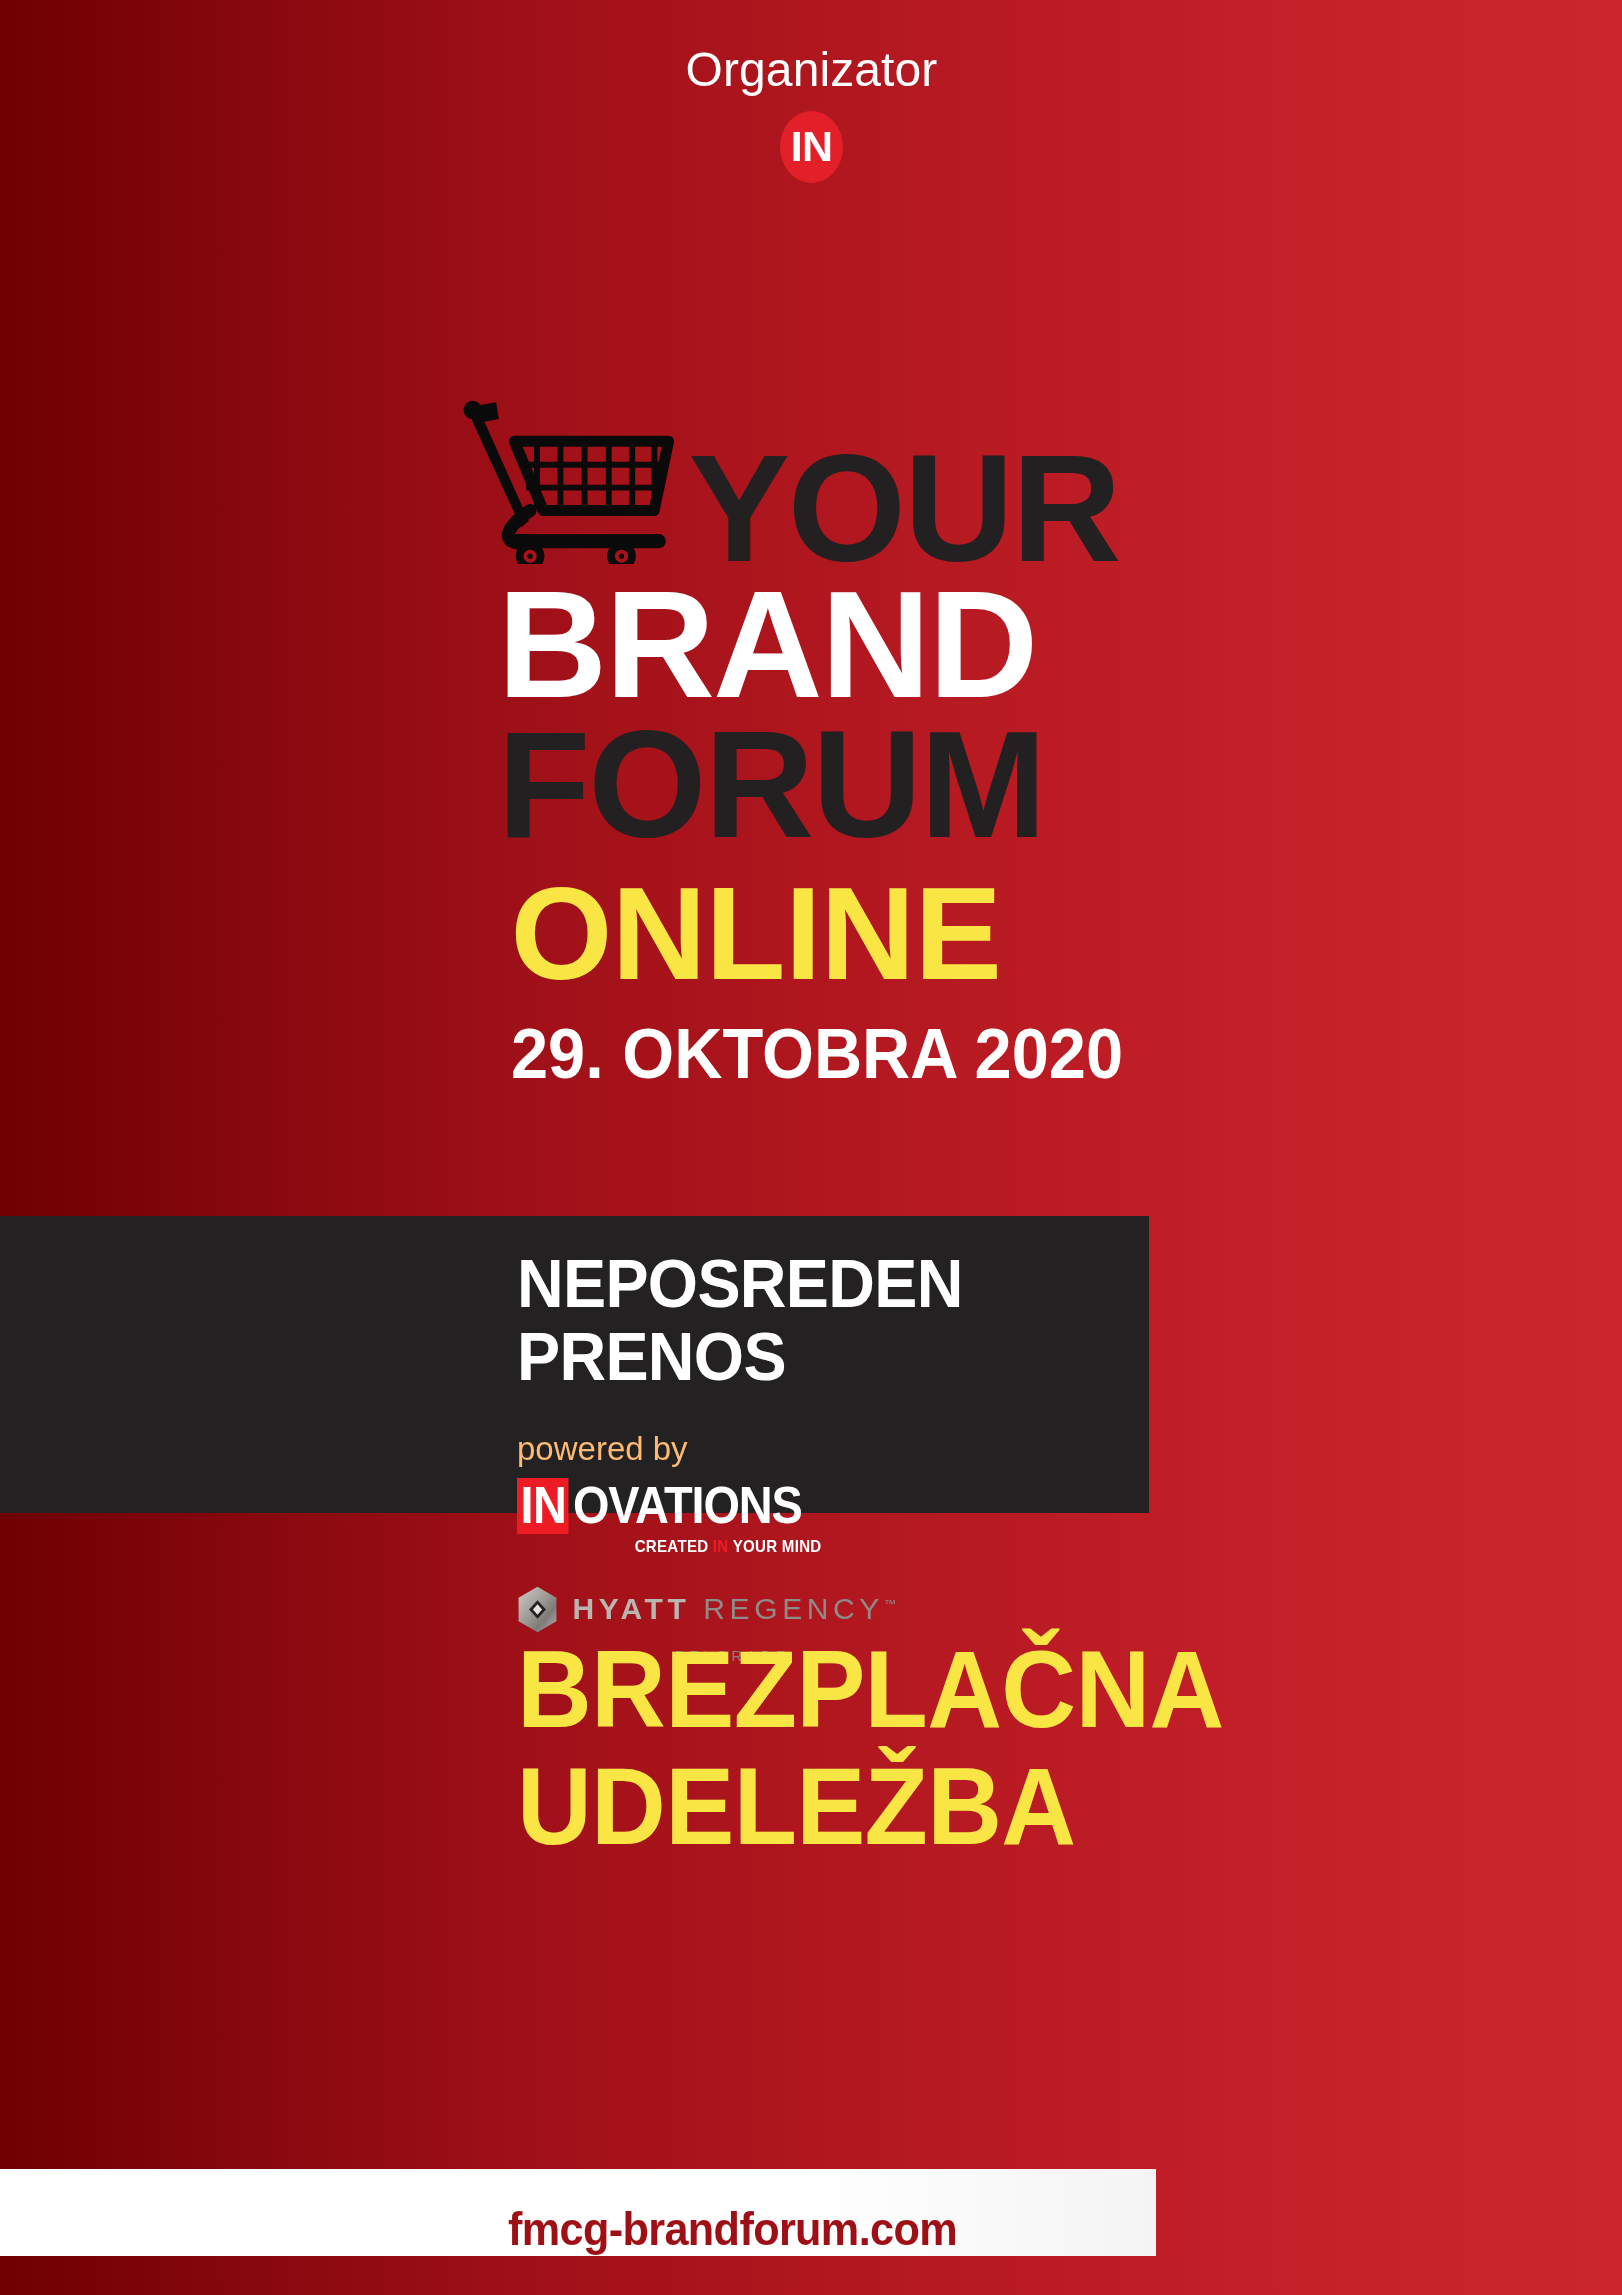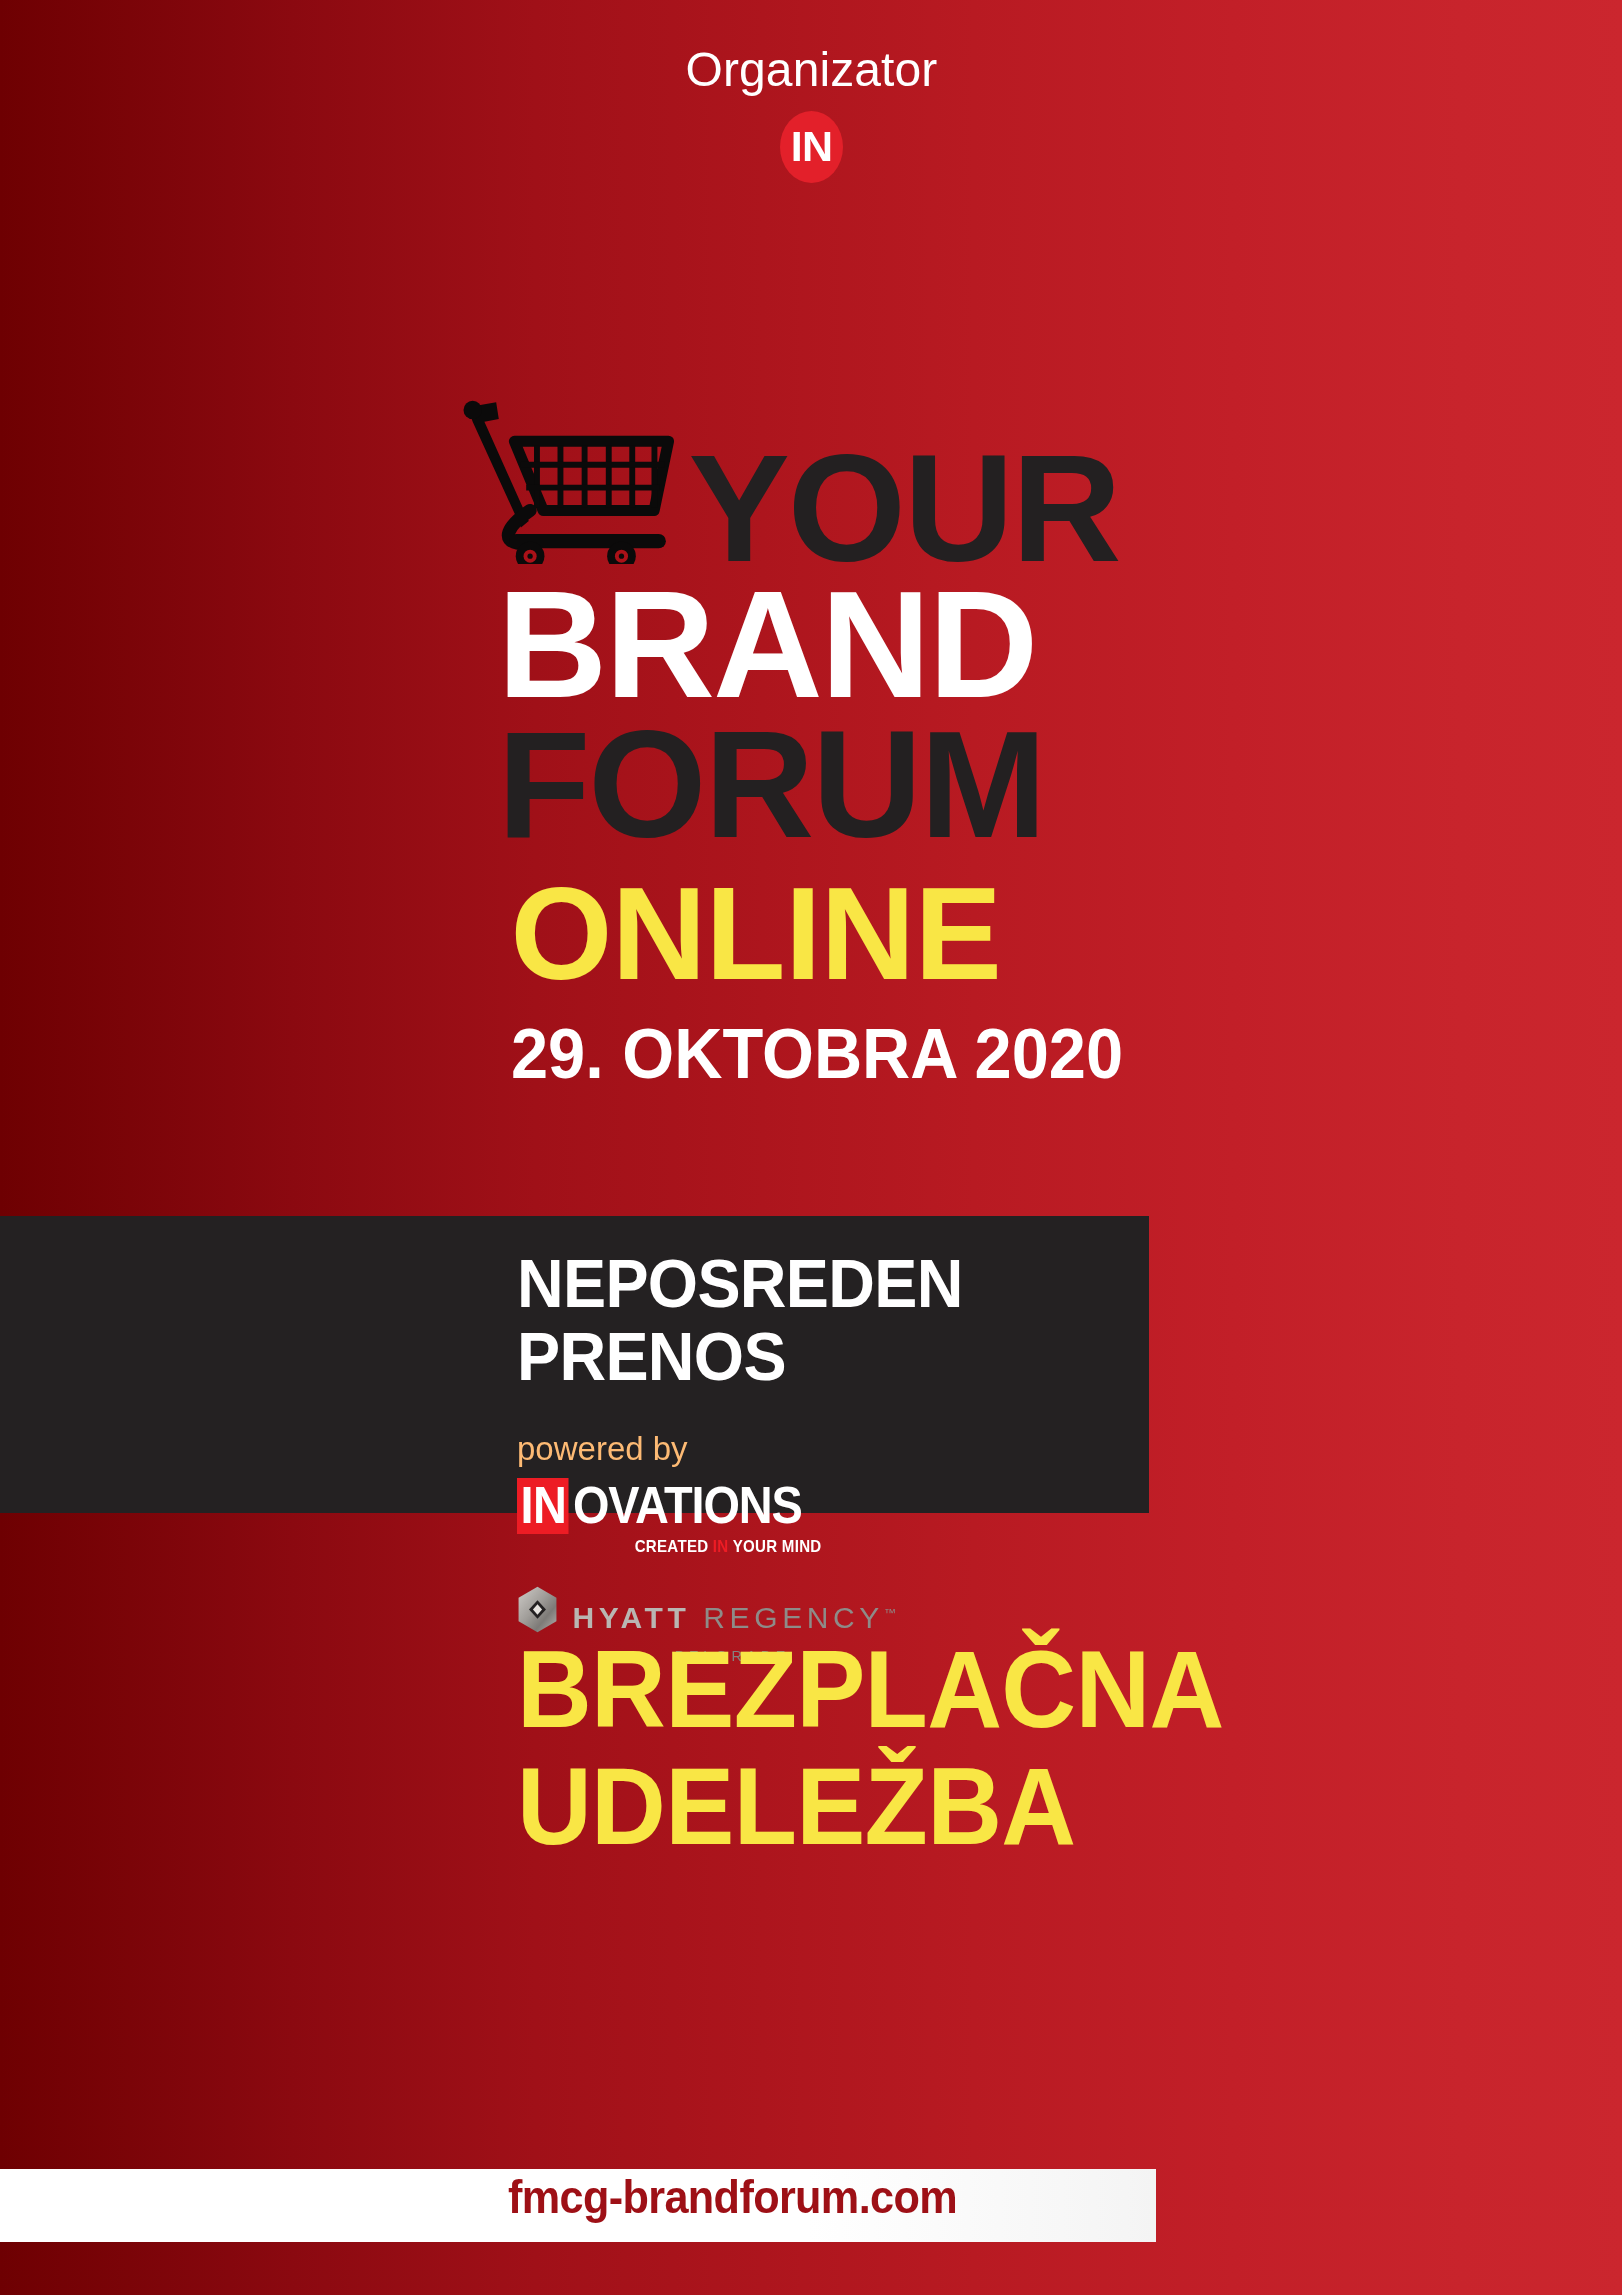--- a/index.html
+++ b/index.html
@@ -206,21 +206,21 @@
   }
   .inov-tag .hl{ color:#ed1c24; }
 
   
   .hyatt{
     margin-top:30px;
     display:inline-block;
   }
   .hyatt-row{
     display:flex;
-    align-items:flex-end;
+    align-items:center;
     gap:14.4px;
   }
   .hex{
     width:41px; height:47px;
     flex:none;
   }
   .hyatt-name{
     font-size:30px;
     letter-spacing:4.6px;
     line-height:1;
@@ -255,24 +255,24 @@
     transform-origin:left top;
     white-space:nowrap;
   }
 
   
   .footer-bar{
     position:absolute;
     left:0;
     top:2169px;
     width:1156px;
-    height:73px;
+    height:87px;
     background:linear-gradient(90deg,#ffffff 0%,#ffffff 70%,#f4f4f4 100%);
     display:flex;
-    align-items:flex-start;
+    align-items:flex-end;
   }
   .footer-url{
     color:#9e1016;
     font-size:47px;
     font-weight:700;
     letter-spacing:-0.7px;
     margin-left:508px;
     transform:scaleX(0.92);
     transform-origin:left center;
     white-space:nowrap;

